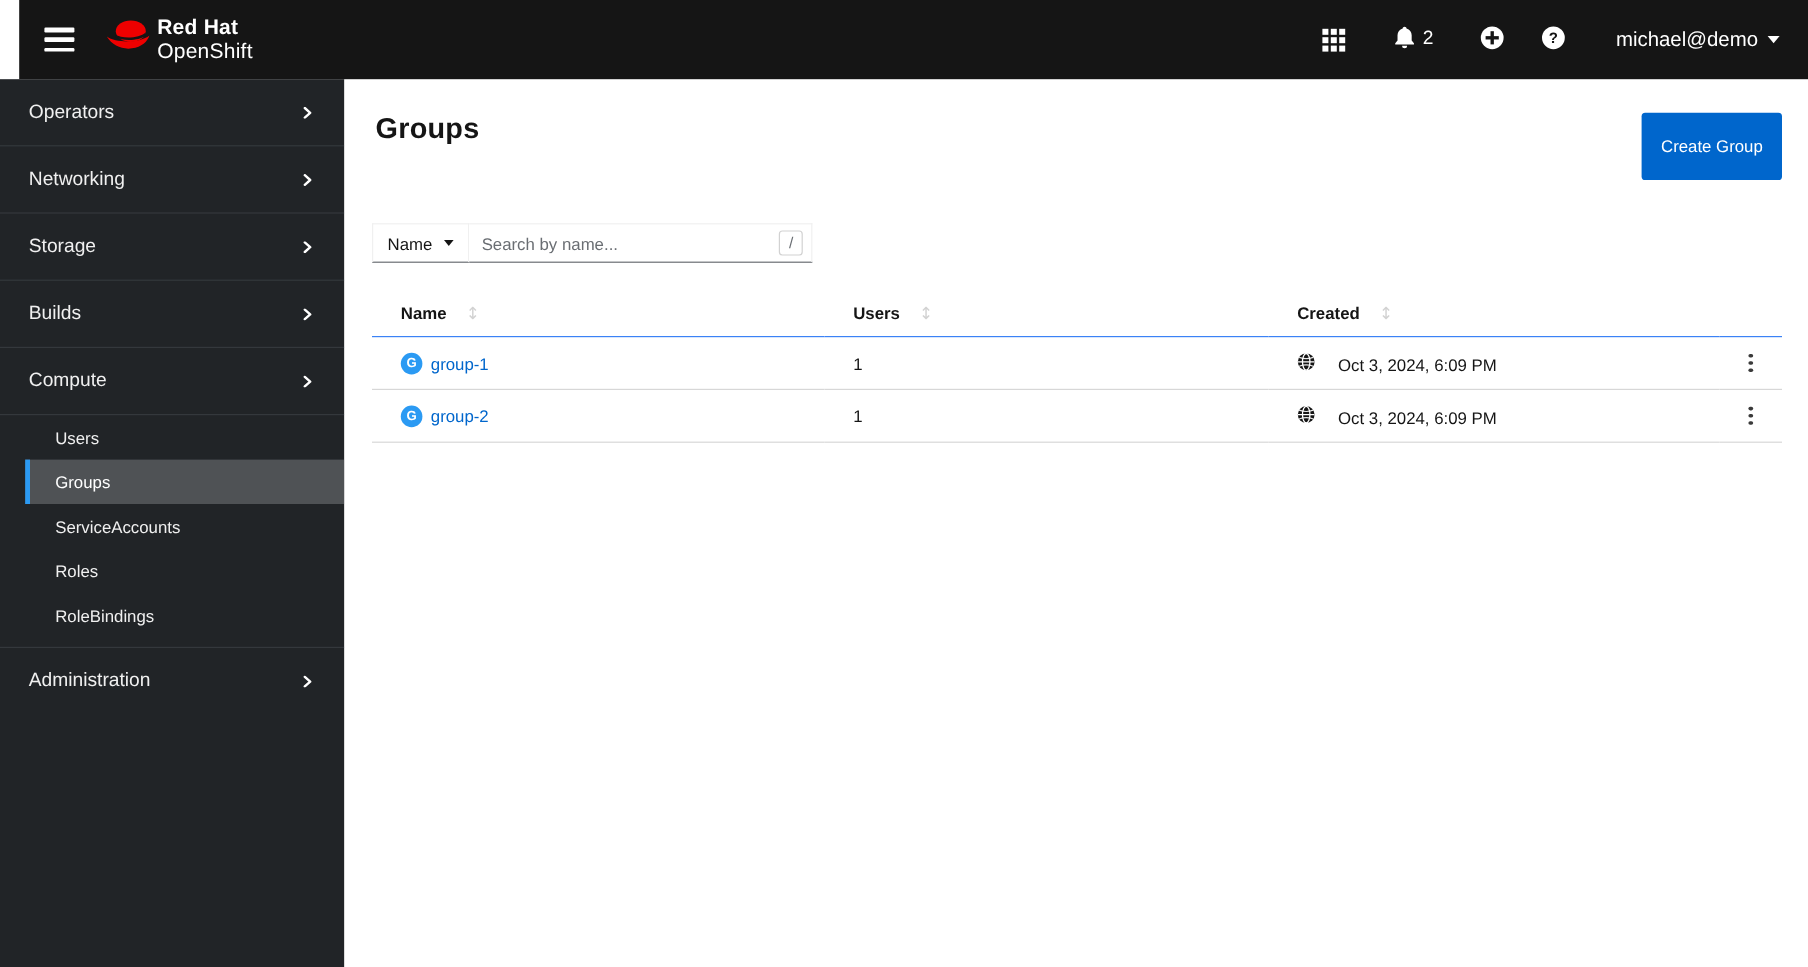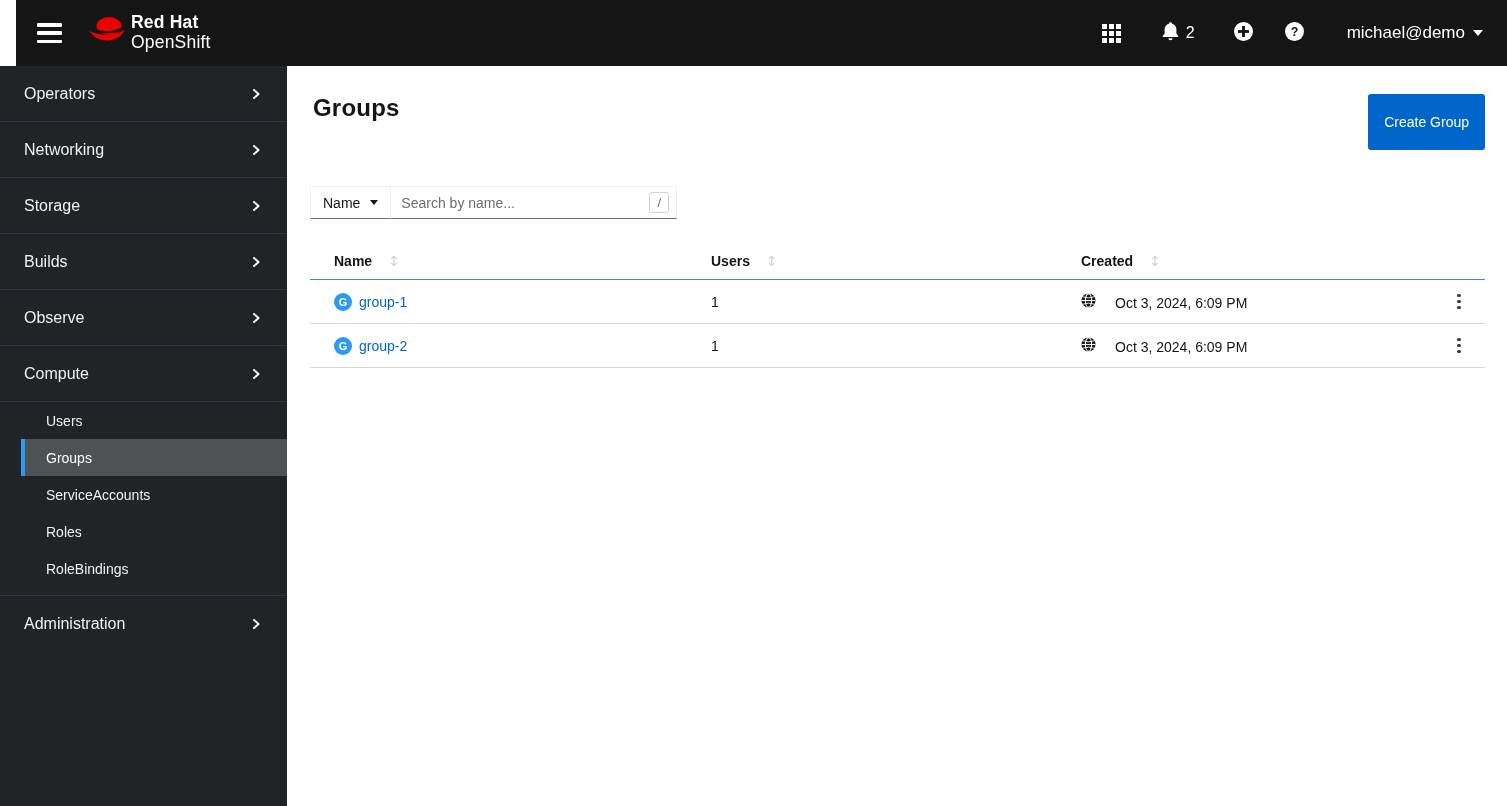--- a/index.html
+++ b/index.html
@@ -179,28 +179,20 @@
   <div class="nav-section">
     <span>Storage</span>
     <span class="chev">
         <svg width="10" height="10" viewBox="0 0 10 10">
           <path d="M3 1 L7.5 5 L3 9" fill="none" stroke="#fff" stroke-width="2" stroke-linecap="round" stroke-linejoin="round"></path>
         </svg>
       </span>
   </div>
   <div class="nav-section">
     <span>Builds</span>
-    <span class="chev">
-        <svg width="10" height="10" viewBox="0 0 10 10">
-          <path d="M3 1 L7.5 5 L3 9" fill="none" stroke="#fff" stroke-width="2" stroke-linecap="round" stroke-linejoin="round"></path>
-        </svg>
-      </span>
-  </div>
-  <div class="nav-section">
-    <span>Observe</span>
     <span class="chev">
         <svg width="10" height="10" viewBox="0 0 10 10">
           <path d="M3 1 L7.5 5 L3 9" fill="none" stroke="#fff" stroke-width="2" stroke-linecap="round" stroke-linejoin="round"></path>
         </svg>
       </span>
   </div>
   <div class="nav-section">
     <span>Compute</span>
     <span class="chev">
         <svg width="10" height="10" viewBox="0 0 10 10">

